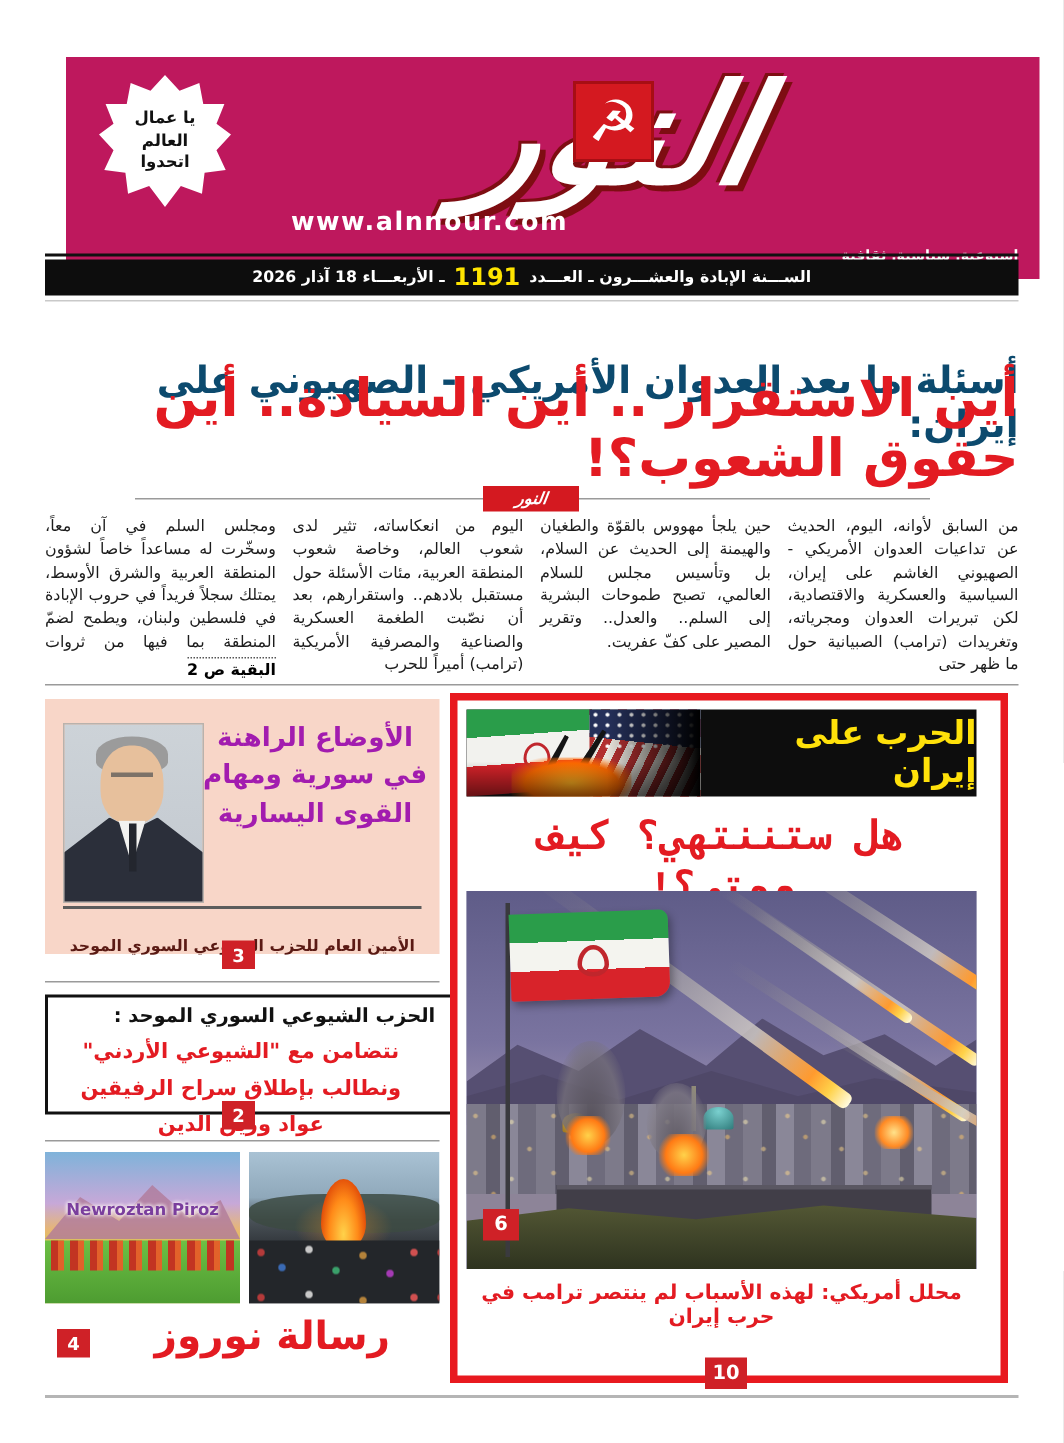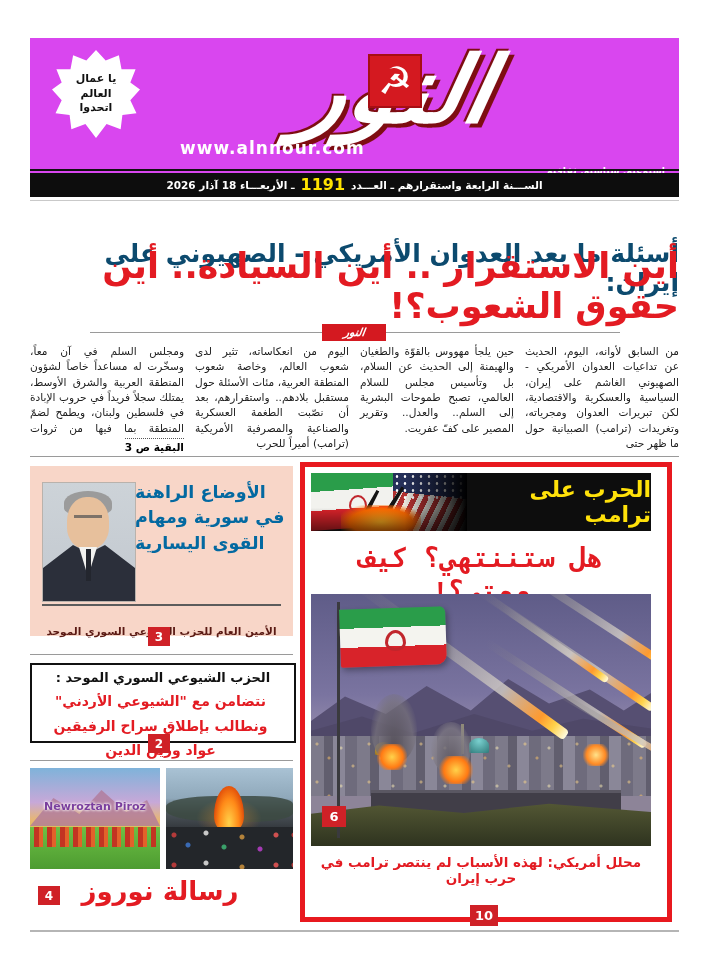--- a/index.html
+++ b/index.html
@@ -1,21 +1,21 @@
 <!DOCTYPE html>
 <html lang="ar"><head>
 <meta charset="utf-8">
 <style>
   html,body{margin:0;padding:0;background:#dcdcdc;}
   .page{position:relative;width:709px;height:962px;background:#ffffff;margin:0 auto;overflow:hidden;
         font-family:"DejaVu Sans","Liberation Sans",sans-serif;}
   .abs{position:absolute;}
 
   
-  .masthead{left:30px;top:38px;width:649px;height:148px;background:#d946ef;overflow:hidden;}
+  .masthead{left:44px;top:38px;width:649px;height:148px;background:#be185d;overflow:hidden;}
   .starburst{left:22px;top:12px;width:88px;height:88px;background:#ffffff;display:flex;align-items:center;justify-content:center;
     clip-path:polygon(50% 0%,61% 12%,76% 6%,79% 22%,95% 22%,89% 37%,100% 45%,89% 57%,96% 72%,80% 74%,78% 90%,62% 84%,50% 100%,38% 84%,22% 90%,20% 74%,4% 72%,11% 57%,0% 45%,11% 37%,5% 22%,21% 22%,24% 6%,39% 12%);}
   .starburst span{display:block;width:56px;text-align:center;font-size:11px;font-weight:bold;color:#111;line-height:1.35;direction:rtl;}
   .logo-wrap{left:150px;top:-2px;width:430px;height:110px;display:flex;align-items:center;justify-content:center;}
   .logo-text{font-size:92px;font-weight:bold;font-style:italic;color:#ffffff;direction:rtl;line-height:1;
     transform:skewX(-10deg) scaleX(1.12);text-shadow:4px 4px 0 #7e0d12, -2px -2px 0 #7e0d12;}
   .logo-emblem{left:338px;top:16px;width:50px;height:50px;background:#d41920;border:2px solid #a70e14;
     display:flex;align-items:center;justify-content:center;}
   .logo-emblem span{color:#ffffff;font-size:38px;line-height:1;}
   .masthead-url{left:150px;top:100px;width:430px;text-align:left;color:#ffffff;font-weight:bold;font-size:17px;letter-spacing:1px;}
@@ -45,30 +45,30 @@
 
   
   .situation-box{left:30px;top:466px;width:263px;height:170px;background:#f8d6c8;}
   .portrait{left:12px;top:16px;width:92px;height:118px;background:linear-gradient(180deg,#cdd3d8 0%,#c2c8cf 100%);overflow:hidden;border:1px solid #b9b2ac;}
   .p-head{position:absolute;left:24px;top:14px;width:42px;height:52px;background:#e7c09c;border-radius:46% 46% 42% 42%;}
   .p-hair{position:absolute;left:21px;top:8px;width:48px;height:24px;background:#9b9b9b;border-radius:50% 50% 30% 30%;}
   .p-brow{position:absolute;left:31px;top:32px;width:28px;height:3px;background:#7d7268;}
   .p-suit{position:absolute;left:-4px;top:62px;width:100px;height:58px;background:#2b2f3a;clip-path:polygon(0 45%,34% 0,50% 14%,66% 0,100% 45%,100% 100%,0 100%);}
   .p-shirt{position:absolute;left:36px;top:64px;width:18px;height:30px;background:#f2f2f0;clip-path:polygon(0 0,100% 0,50% 100%);}
   .p-tie{position:absolute;left:43px;top:66px;width:5px;height:32px;background:#23262e;}
-  .situation-title{right:8px;top:14px;width:150px;text-align:left;direction:rtl;color:#0369a1;font-size:17.5px;font-weight:bold;line-height:1.45;margin-left:30px;}
+  .situation-title{right:8px;top:14px;width:150px;text-align:center;direction:rtl;color:#a21caf;font-size:17.5px;font-weight:bold;line-height:1.45;margin-left:30px;}
   .situation-rule{left:12px;top:138px;width:239px;height:2px;background:#5c5c5c;}
   .situation-byline{left:0;top:143px;width:263px;text-align:center;direction:rtl;color:#d31a20;font-size:12px;font-weight:bold;}
   .situation-role{left:0;top:159px;width:263px;text-align:center;direction:rtl;color:#5a1a14;font-size:10.5px;font-weight:bold;}
   .badge{background:#cf2127;color:#fff;font-weight:bold;display:flex;align-items:center;justify-content:center;}
   .badge-3{left:148px;top:627px;width:22px;height:19px;font-size:12px;}
   .rule-left-1{left:30px;top:654px;width:263px;height:1px;background:#9a9a9a;}
 
   
-  .solidarity-box{left:30px;top:663px;width:266px;height:80px;background:#ffffff;border:2.5px solid #111;box-sizing:border-box;}
+  .solidarity-box{left:30px;top:663px;width:306px;height:80px;background:#ffffff;border:2.5px solid #111;box-sizing:border-box;}
   .solidarity-title{left:0;top:5px;width:100%;text-align:center;direction:rtl;color:#111;font-size:13px;font-weight:bold;}
   .solidarity-statement{left:6px;top:24px;width:245px;text-align:center;direction:rtl;color:#e31b22;font-size:14px;font-weight:bold;line-height:1.75;}
   .badge-2{left:148px;top:734px;width:22px;height:19px;font-size:12px;}
   .rule-left-2{left:30px;top:760px;width:263px;height:1px;background:#9a9a9a;}
 
   
   .newroz-img1{left:30px;top:768px;width:130px;height:101px;overflow:hidden;}
   .nz-sky{position:absolute;inset:0;background:linear-gradient(180deg,#7fb3da 0%,#c7a8d8 34%,#e8b770 52%,#d8c258 60%);}
   .nz-mount{position:absolute;left:0;top:18px;width:100%;height:40px;background:#b07a9a;clip-path:polygon(0 100%,18% 30%,38% 70%,55% 10%,74% 65%,90% 35%,100% 100%);opacity:.8;}
   .nz-field{position:absolute;left:0;bottom:0;width:100%;height:42px;background:linear-gradient(180deg,#6dbf44 0%,#4d9c31 100%);}
@@ -81,21 +81,21 @@
   .bf-flame{position:absolute;left:48px;top:18px;width:30px;height:46px;background:radial-gradient(ellipse at 50% 80%,#ffd24a 0%,#ff8a18 45%,#e04a08 75%,transparent 100%);
     border-radius:50% 50% 40% 40%/65% 65% 35% 35%;}
   .bf-glow{position:absolute;left:30px;top:30px;width:66px;height:40px;background:radial-gradient(ellipse,#ff9d2e66,transparent 70%);}
   .bf-crowd{position:absolute;left:0;bottom:0;width:100%;height:42px;
     background:#23262a;}
   .bf-crowd-dots{position:absolute;left:0;bottom:0;width:100%;height:42px;
     background-image:radial-gradient(circle at 8px 8px,#b43a3a 2px,transparent 3px),radial-gradient(circle at 22px 18px,#3a6ab4 2px,transparent 3px),
     radial-gradient(circle at 40px 6px,#c8c8c8 2px,transparent 3px),radial-gradient(circle at 58px 20px,#3aa06a 2px,transparent 3px),
     radial-gradient(circle at 76px 10px,#b4823a 2px,transparent 3px),radial-gradient(circle at 94px 22px,#a43ab4 2px,transparent 3px),
     radial-gradient(circle at 110px 8px,#d05050 2px,transparent 3px);background-size:120px 30px;}
-  .newroz-title{left:60px;top:876px;width:200px;text-align:center;direction:rtl;color:#e31b22;font-size:26px;font-weight:bold;}
+  .newroz-title{left:60px;top:876px;width:200px;direction:rtl;color:#e31b22;font-size:26px;font-weight:bold;}
   .badge-4{left:38px;top:886px;width:22px;height:19px;font-size:12px;}
 
   
   .war-box{left:300px;top:462px;width:372px;height:460px;background:#ffffff;border:5px solid #e8191f;box-sizing:border-box;}
   .war-strip{left:11px;top:11px;width:340px;height:58px;display:flex;}
   .strip-photo{position:relative;width:156px;height:58px;overflow:hidden;background:#1a1a1a;}
   .sp-iran{position:absolute;left:0;top:0;width:96px;height:58px;
     background:linear-gradient(180deg,#2a9d4a 0 33%,#f2f2ee 33% 66%,#d8232a 66% 100%);transform:skewY(-4deg) ;transform-origin:left top;}
   .sp-iran-emblem{position:absolute;left:38px;top:22px;width:14px;height:14px;border:2.5px solid #c0262c;border-radius:50% 50% 50% 50%/60% 60% 40% 40%;}
   .sp-us{position:absolute;right:-6px;top:-4px;width:80px;height:66px;transform:skewY(6deg);
@@ -170,41 +170,41 @@
         <span>☭</span>
       </div>
     <div class="abs masthead-url">www.alnnour.com</div>
     <div class="abs masthead-taglines">
       <div>اسبوعية. سياسية. ثقافية</div>
     </div>
   </div>
 
   <div class="abs rule-thin-top"></div>
   <div class="abs datebar">
-    <span>الســـنة الرابعة واستقرارهم ـ العـــدد</span>
+    <span>الســـنة الإبادة والعشـــرون ـ العـــدد</span>
     <span class="issue-no">1191</span>
     <span>ـ الأربعـــاء 18 آذار 2026</span>
   </div>
   <div class="abs rule-under-datebar"></div>
 
   <div class="abs kicker">أسئلة ما بعد العدوان الأمريكي - الصهيوني على إيران:</div>
   <div class="abs main-headline">أين الاستقرار .. أين السيادة.. أين حقوق الشعوب؟!</div>
 
   <div class="abs divider-line"></div>
   <div class="abs divider-logo">
     <span>النور</span>
   </div>
 
   <div class="abs columns">
     <div class="col">من السابق لأوانه، اليوم، الحديث عن تداعيات العدوان الأمريكي - الصهيوني الغاشم على إيران، السياسية والعسكرية والاقتصادية، لكن تبريرات العدوان ومجرياته، وتغريدات (ترامب) الصبيانية حول ما ظهر حتى</div>
     <div class="col">حين يلجأ مهووس بالقوّة والطغيان والهيمنة إلى الحديث عن السلام، بل وتأسيس مجلس للسلام العالمي، تصبح طموحات البشرية إلى السلم.. والعدل.. وتقرير المصير على كفّ عفريت.</div>
     <div class="col">اليوم من انعكاساته، تثير لدى شعوب العالم، وخاصة شعوب المنطقة العربية، مئات الأسئلة حول مستقبل بلادهم.. واستقرارهم، بعد أن نصّبت الطغمة العسكرية والصناعية والمصرفية الأمريكية (ترامب) أميراً للحرب</div>
     <div class="col">
       <span>ومجلس السلم في آن معاً، وسخّرت له مساعداً خاصاً لشؤون المنطقة العربية والشرق الأوسط، يمتلك سجلاً فريداً في حروب الإبادة في فلسطين ولبنان، ويطمح لضمّ المنطقة بما فيها من ثروات</span>
-      <span class="continuation">البقية ص 3</span>
+      <span class="continuation">البقية ص 2</span>
     </div>
   </div>
   <div class="abs rule-body"></div>
 
   <div class="abs situation-box">
     <div class="abs portrait">
       <div class="p-hair"></div>
       <div class="p-head"></div>
       <div class="p-brow"></div>
       <div class="p-suit"></div>
@@ -251,21 +251,21 @@
         <div class="sp-iran"></div>
         <div class="sp-iran-emblem"></div>
         <div class="sp-us"></div>
         <div class="sp-us-stars"></div>
         <div class="sp-missile sp-m1"></div>
         <div class="sp-missile sp-m2"></div>
         <div class="sp-fire"></div>
         <div class="sp-shade"></div>
       </div>
       <div class="strip-title">
-        <span>الحرب على ترامب</span>
+        <span>الحرب على إيران</span>
       </div>
     </div>
     <div class="abs war-subtitle">هل ستننتهي؟ كيف ومتى؟!</div>
 
     <div class="abs war-scene">
       <div class="ws-sky"></div>
       <div class="ws-mount-back"></div>
       <div class="ws-mount-front"></div>
       <div class="ws-city"></div>
       <div class="ws-city-windows"></div>

